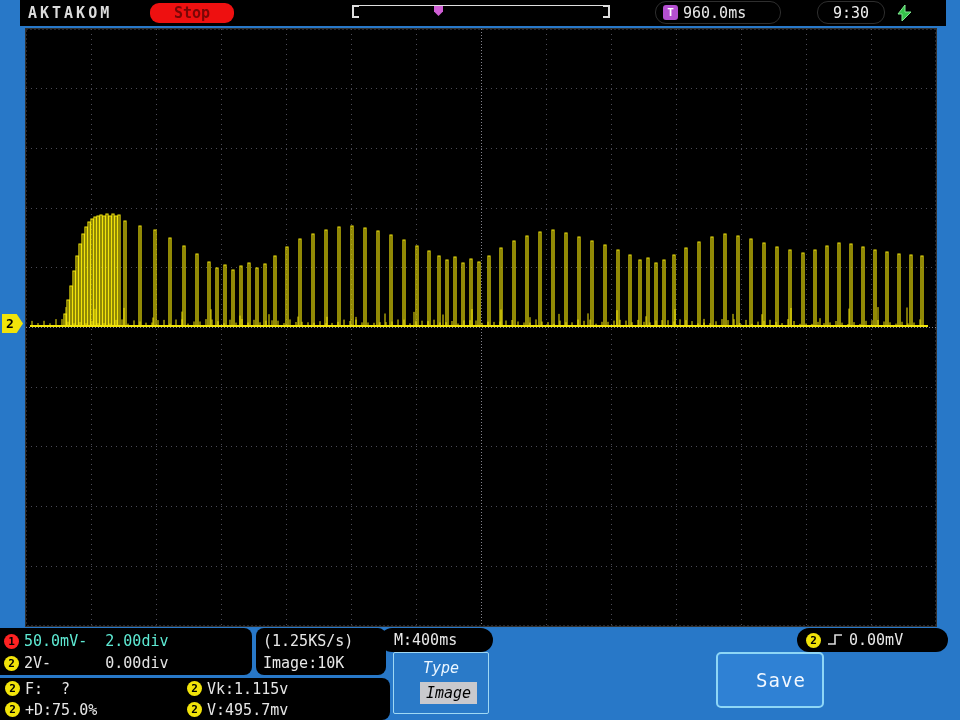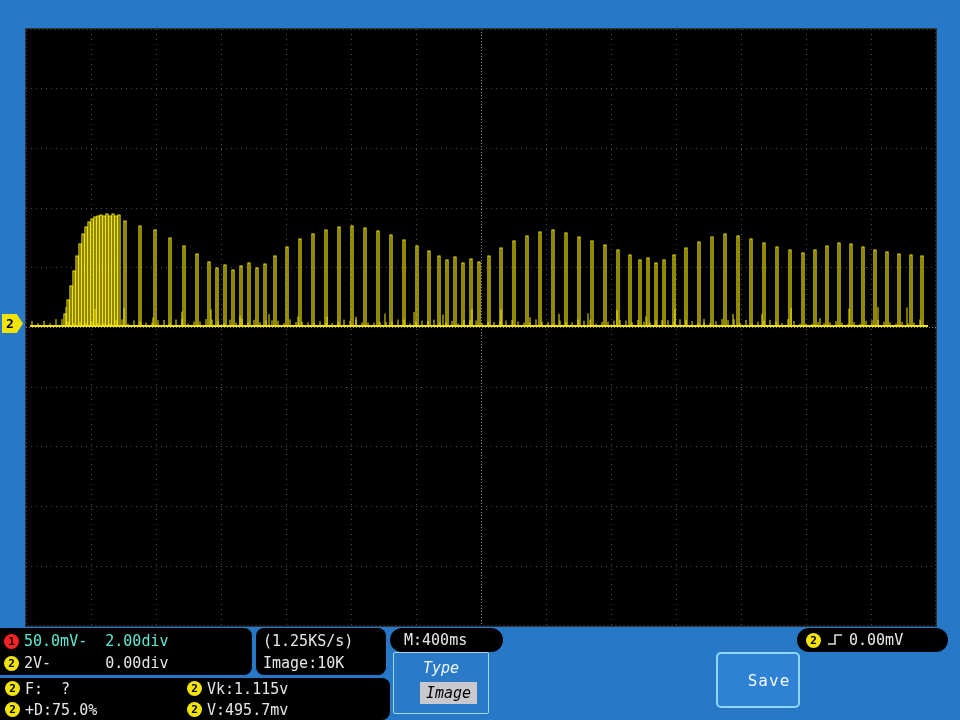--- a/index.html
+++ b/index.html
@@ -31,48 +31,68 @@
 
   
   .scope{left:25px;top:28px;width:910px;height:597px;background:#000;border:1px solid #303030;box-sizing:content-box;}
   .ch2-marker{left:2px;top:314px;width:21px;height:19px;background:#f2e40a;
               clip-path:polygon(0 0,70% 0,100% 50%,70% 100%,0 100%);
               font-weight:bold;font-size:13px;color:#000;display:flex;align-items:center;padding-left:4px;box-sizing:border-box;}
 
   
   .blockA{left:0;top:628px;width:252px;height:47px;background:#000;border-radius:0 8px 8px 0;padding:2px 0 0 4px;box-sizing:border-box;}
   .blockB{left:256px;top:628px;width:130px;height:47px;background:#000;border-radius:8px;padding:2px 0 0 7px;box-sizing:border-box;}
-  .blockC{left:390px;top:628px;width:113px;height:24px;background:#000;border-radius:12px;
+  .blockC{left:380px;top:628px;width:113px;height:24px;background:#000;border-radius:12px;
           display:flex;align-items:center;padding-left:14px;box-sizing:border-box;}
   .blockD{left:797px;top:628px;width:151px;height:24px;background:#000;border-radius:12px;
           display:flex;align-items:center;gap:6px;padding-left:9px;box-sizing:border-box;}
   .blockE{left:0;top:678px;width:390px;height:42px;background:#000;border-radius:0 8px 8px 0;
           display:grid;grid-template-columns:182px 1fr;grid-auto-rows:21px;padding-left:5px;box-sizing:border-box;}
   .row{display:flex;align-items:center;gap:5px;height:22px;}
   .cell{display:flex;align-items:center;gap:5px;}
   .rd{font-size:15px;white-space:pre;}
   .c-red{color:#5eead4}.c-yel{color:#e5e5e5}.c-wht{color:#e8e8e8}
   .badge{display:inline-flex;width:15px;height:15px;border-radius:50%;align-items:center;justify-content:center;
          font-size:11px;font-weight:bold;flex:none;font-family:"DejaVu Sans Mono",monospace;}
   .b1{background:#f22;color:#000;}
   .b2{background:#f2e40a;color:#000;}
 
   
   .menu-panel{left:393px;top:652px;width:96px;height:62px;background:#2a7ac8;border:1px solid #9fd8f4;border-radius:2px;box-sizing:border-box;font-style:italic;}
   .menu-title{margin-top:6px;text-align:center;color:#eaf6ff;font-size:15px;}
   .menu-value{margin:5px 11px 0 26px;height:22px;line-height:22px;background:#c9c9cd;color:#000;
               text-align:center;font-size:15px;}
-  .save-btn{left:716px;top:652px;width:84px;height:56px;background:#2f81d4;border:2px solid #8ed6f6;border-radius:5px;
-            display:flex;align-items:center;justify-content:center;color:#f2f8ff;font-size:16px;letter-spacing:1px;box-sizing:border-box;padding-left:22px;}
+  .save-btn{left:716px;top:652px;width:108px;height:56px;background:#2f81d4;border:2px solid #8ed6f6;border-radius:5px;
+            display:flex;align-items:center;justify-content:center;color:#f2f8ff;font-size:19px;letter-spacing:1px;box-sizing:border-box;padding-left:22px;}
 </style>
 </head>
 <body>
 
 <div id="screen">
 
+  <div class="abs topbar">
+    <div class="abs brand">AKTAKOM</div>
+    <div class="abs stop-badge">Stop</div>
+    <div class="abs trig-bracket">
+      <div class="tb-line"></div>
+      <div class="tb-left"></div>
+      <div class="tb-right"></div>
+      <div class="tb-marker"></div>
+    </div>
+    <div class="abs time-pill">
+      <span class="t-icon">T</span>
+      <span class="time-txt">960.0ms</span>
+    </div>
+    <div class="abs clock-pill">9:30</div>
+    <div class="abs status-icon">
+      <svg width="20" height="20" viewBox="0 0 20 20">
+        <path d="M4 11 L11 2 L11 9 L17 9 L8 18 L8 11 Z" fill="#35c24a" stroke="#7fe890" stroke-width="1"></path>
+      </svg>
+    </div>
+  </div>
 
   <div class="abs scope">
     <svg id="scope-svg" width="910" height="597" viewBox="0 0 910 597">
         <path d="M65.0 0 V597 M130.0 0 V597 M195.0 0 V597 M260.0 0 V597 M325.0 0 V597 M390.0 0 V597 M520.0 0 V597 M585.0 0 V597 M650.0 0 V597 M715.0 0 V597 M780.0 0 V597 M845.0 0 V597 M0 59.7 H910 M0 119.4 H910 M0 179.1 H910 M0 238.8 H910 M0 358.2 H910 M0 417.9 H910 M0 477.6 H910 M0 537.3 H910 " stroke="#4a4a55" stroke-width="1" fill="none" stroke-dasharray="1 4" shape-rendering="crispEdges"></path>
         <rect x="0.5" y="0.5" width="909" height="596" stroke="#4a4a55" fill="none" stroke-dasharray="1 3"></rect>
         <path d="M455 0 V597 M0 298.5 H910" stroke="#83838d" stroke-width="1" fill="none" stroke-dasharray="1 2" shape-rendering="crispEdges"></path>
         <path d="M38 297 L38 285 l2 0 L40 297 M41 297 L41 271 l2 0 L43 297 M44 297 L44 257 l2 0 L46 297 M47 297 L47 242 l2 0 L49 297 M50 297 L50 227 l2 0 L52 297 M53 297 L53 215 l2 0 L55 297 M56 297 L56 205 l2 0 L58 297 M59 297 L59 198 l2 0 L61 297 M62 297 L62 193 l2 0 L64 297 M65 297 L65 190 l2 0 L67 297 M68 297 L68 188 l2 0 L70 297 M71 297 L71 187 l2 0 L73 297 M74 297 L74 186 l2 0 L76 297 M77 297 L77 187 l2 0 L79 297 M80 297 L80 185 l2 0 L82 297 M83 297 L83 187 l2 0 L85 297 M86 297 L86 185 l2 0 L88 297 M89 297 L89 187 l2 0 L91 297 M92 297 L92 186 l2 0 L94 297 M98 297 L98 192 l2 0 L100 297 M113 297 L113 197 l2 0 L115 297 M128 297 L128 201 l2 0 L130 297 M143 297 L143 209 l2 0 L145 297 M157 297 L157 217 l2 0 L159 297 M170 297 L170 225 l2 0 L172 297 M182 297 L182 233 l2 0 L184 297 M190 297 L190 239 l2 0 L192 297 M198 297 L198 236 l2 0 L200 297 M206 297 L206 241 l2 0 L208 297 M214 297 L214 237 l2 0 L216 297 M222 297 L222 234 l2 0 L224 297 M230 297 L230 239 l2 0 L232 297 M238 297 L238 235 l2 0 L240 297 M248 297 L248 227 l2 0 L250 297 M260 297 L260 218 l2 0 L262 297 M273 297 L273 210 l2 0 L275 297 M286 297 L286 205 l2 0 L288 297 M299 297 L299 201 l2 0 L301 297 M312 297 L312 198 l2 0 L314 297 M325 297 L325 197 l2 0 L327 297 M338 297 L338 199 l2 0 L340 297 M351 297 L351 202 l2 0 L353 297 M364 297 L364 206 l2 0 L366 297 M377 297 L377 211 l2 0 L379 297 M390 297 L390 217 l2 0 L392 297 M402 297 L402 222 l2 0 L404 297 M412 297 L412 227 l2 0 L414 297 M420 297 L420 231 l2 0 L422 297 M428 297 L428 228 l2 0 L430 297 M436 297 L436 234 l2 0 L438 297 M444 297 L444 230 l2 0 L446 297 M452 297 L452 233 l2 0 L454 297 M462 297 L462 227 l2 0 L464 297 M474 297 L474 219 l2 0 L476 297 M487 297 L487 212 l2 0 L489 297 M500 297 L500 207 l2 0 L502 297 M513 297 L513 203 l2 0 L515 297 M526 297 L526 201 l2 0 L528 297 M539 297 L539 204 l2 0 L541 297 M552 297 L552 208 l2 0 L554 297 M565 297 L565 212 l2 0 L567 297 M578 297 L578 216 l2 0 L580 297 M591 297 L591 221 l2 0 L593 297 M603 297 L603 226 l2 0 L605 297 M613 297 L613 231 l2 0 L615 297 M621 297 L621 229 l2 0 L623 297 M629 297 L629 234 l2 0 L631 297 M637 297 L637 231 l2 0 L639 297 M647 297 L647 226 l2 0 L649 297 M659 297 L659 219 l2 0 L661 297 M672 297 L672 213 l2 0 L674 297 M685 297 L685 208 l2 0 L687 297 M698 297 L698 205 l2 0 L700 297 M711 297 L711 207 l2 0 L713 297 M724 297 L724 210 l2 0 L726 297 M737 297 L737 214 l2 0 L739 297 M750 297 L750 218 l2 0 L752 297 M763 297 L763 221 l2 0 L765 297 M776 297 L776 224 l2 0 L778 297 M788 297 L788 221 l2 0 L790 297 M800 297 L800 217 l2 0 L802 297 M812 297 L812 214 l2 0 L814 297 M824 297 L824 215 l2 0 L826 297 M836 297 L836 218 l2 0 L838 297 M848 297 L848 221 l2 0 L850 297 M860 297 L860 223 l2 0 L862 297 M872 297 L872 225 l2 0 L874 297 M884 297 L884 226 l2 0 L886 297 M895 297 L895 227 l2 0 L897 297 " stroke="#f2e40a" stroke-width="1.2" fill="none"></path>
         <path d="M4 297 H902" stroke="#f2e40a" stroke-width="1.8" fill="none"></path>
         <path d="M6 297 l0 -5.1 M12 297 l0 -2.9 M18 297 l0 -5.2 M24 297 l0 -2.7 M30 297 l0 -6.9 M36 297 l0 -6.9 M42 297 l0 -4.3 M48 297 l0 -2.7 M54 297 l0 -4 M60 297 l0 -2.8 M66 297 l0 -5 M72 297 l0 -2.9 M78 297 l0 -2.9 M84 297 l0 -2.5 M90 297 l0 -6.1 M96 297 l0 -6.6 M102 297 l0 -2.4 M108 297 l0 -5.6 M114 297 l0 -4.5 M120 297 l0 -3.3 M126 297 l0 -3.5 M132 297 l0 -5.9 M138 297 l0 -6.1 M144 297 l0 -2.4 M150 297 l0 -6.5 M156 297 l0 -6.7 M162 297 l0 -2.4 M168 297 l0 -4.5 M174 297 l0 -4.5 M180 297 l0 -6.9 M186 297 l0 -6.5 M192 297 l0 -4.8 M198 297 l0 -2.8 M204 297 l0 -6.3 M210 297 l0 -3.4 M216 297 l0 -7 M222 297 l0 -3.4 M228 297 l0 -6.2 M234 297 l0 -3.7 M240 297 l0 -5.3 M246 297 l0 -5.7 M252 297 l0 -5.3 M258 297 l0 -2.9 M264 297 l0 -6.6 M270 297 l0 -4 M276 297 l0 -4.2 M282 297 l0 -3.7 M288 297 l0 -3.2 M294 297 l0 -4.8 M300 297 l0 -2.8 M306 297 l0 -3.1 M312 297 l0 -4.1 M318 297 l0 -6.4 M324 297 l0 -5 M330 297 l0 -6.4 M336 297 l0 -3.6 M342 297 l0 -3.5 M348 297 l0 -3.2 M354 297 l0 -3.8 M360 297 l0 -3.9 M366 297 l0 -4.5 M372 297 l0 -6.5 M378 297 l0 -6.4 M384 297 l0 -2.6 M390 297 l0 -4.7 M396 297 l0 -5.3 M402 297 l0 -4.9 M408 297 l0 -6.3 M414 297 l0 -3.5 M420 297 l0 -3.8 M426 297 l0 -5 M432 297 l0 -2.5 M438 297 l0 -5.6 M444 297 l0 -5.8 M450 297 l0 -5.5 M456 297 l0 -3.2 M462 297 l0 -4.3 M468 297 l0 -4.1 M474 297 l0 -4.4 M480 297 l0 -5.5 M486 297 l0 -6 M492 297 l0 -4.5 M498 297 l0 -3.5 M504 297 l0 -3.4 M510 297 l0 -6.6 M516 297 l0 -4.4 M522 297 l0 -3.9 M528 297 l0 -2.2 M534 297 l0 -5.4 M540 297 l0 -3.8 M546 297 l0 -3.7 M552 297 l0 -6.5 M558 297 l0 -5.2 M564 297 l0 -6.4 M570 297 l0 -2.3 M576 297 l0 -4.2 M582 297 l0 -4.2 M588 297 l0 -5.4 M594 297 l0 -6.2 M600 297 l0 -5.4 M606 297 l0 -3.8 M612 297 l0 -6.1 M618 297 l0 -4.2 M624 297 l0 -3.6 M630 297 l0 -5.6 M636 297 l0 -5.9 M642 297 l0 -5.8 M648 297 l0 -4.5 M654 297 l0 -6.7 M660 297 l0 -5.9 M666 297 l0 -4.9 M672 297 l0 -2.6 M678 297 l0 -3.4 M684 297 l0 -2.8 M690 297 l0 -4.7 M696 297 l0 -6.9 M702 297 l0 -5.9 M708 297 l0 -6.8 M714 297 l0 -3 M720 297 l0 -6.1 M726 297 l0 -2.2 M732 297 l0 -4.4 M738 297 l0 -5.2 M744 297 l0 -6.2 M750 297 l0 -4.1 M756 297 l0 -2.9 M762 297 l0 -6.9 M768 297 l0 -5 M774 297 l0 -2.2 M780 297 l0 -2.5 M786 297 l0 -2.1 M792 297 l0 -4.1 M798 297 l0 -2.8 M804 297 l0 -3.6 M810 297 l0 -5 M816 297 l0 -3.4 M822 297 l0 -2 M828 297 l0 -3.9 M834 297 l0 -2.1 M840 297 l0 -5.2 M846 297 l0 -5.8 M852 297 l0 -6 M858 297 l0 -4.5 M864 297 l0 -3.7 M870 297 l0 -2.4 M876 297 l0 -4.2 M882 297 l0 -2.6 M888 297 l0 -3.5 M894 297 l0 -6.6 M40 297 l0 -18.9 M69 297 l0 -17.1 M98 297 l0 -18.1 M127 297 l0 -8.5 M156 297 l0 -14.4 M185 297 l0 -16.7 M214 297 l0 -10.4 M243 297 l0 -11.8 M272 297 l0 -9.4 M301 297 l0 -9.2 M330 297 l0 -9.1 M359 297 l0 -12.5 M388 297 l0 -14.1 M417 297 l0 -11.5 M446 297 l0 -16.9 M475 297 l0 -16.5 M504 297 l0 -8.8 M533 297 l0 -12.1 M562 297 l0 -12.6 M591 297 l0 -15.8 M620 297 l0 -9.7 M649 297 l0 -16.8 M678 297 l0 -7.1 M707 297 l0 -12.1 M736 297 l0 -11.8 M765 297 l0 -18 M794 297 l0 -7.8 M823 297 l0 -17.4 M852 297 l0 -18.9 M881 297 l0 -18.5 " stroke="#f2e40a" stroke-width="1" fill="none"></path>
       </svg>

